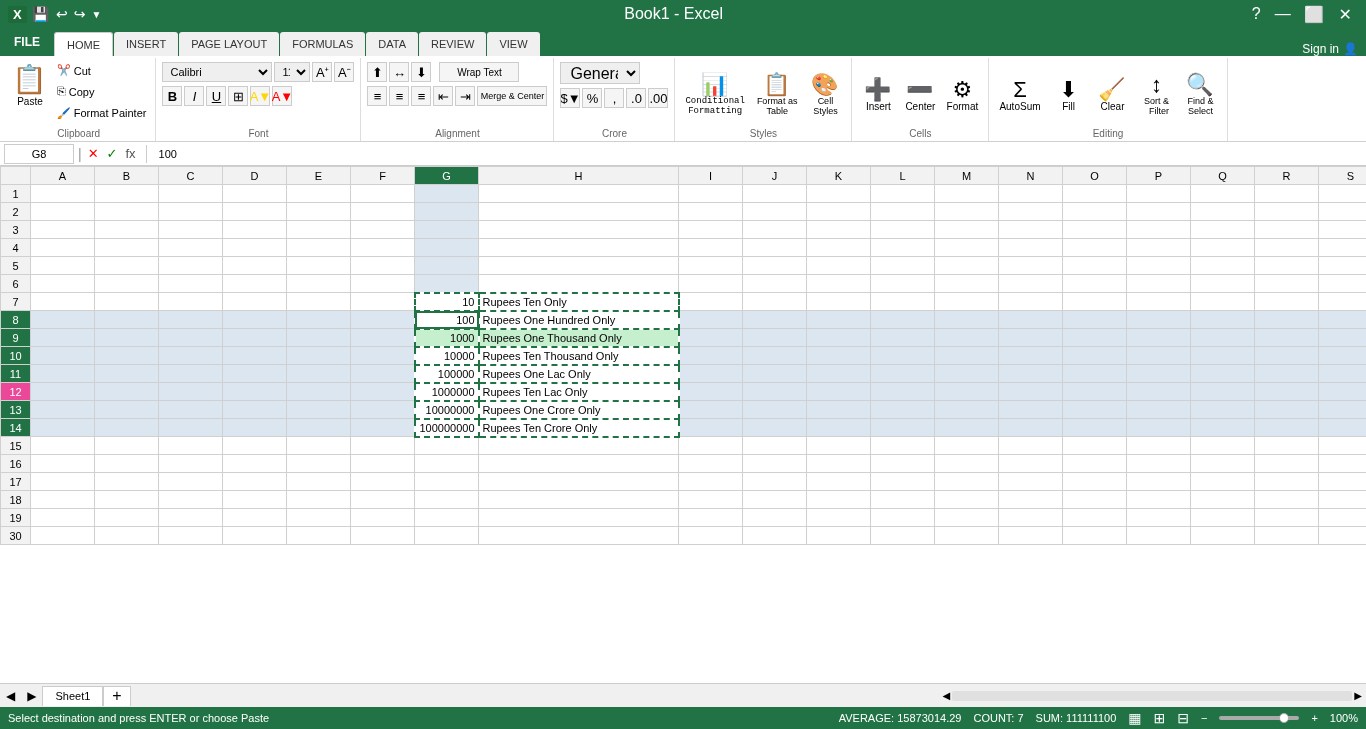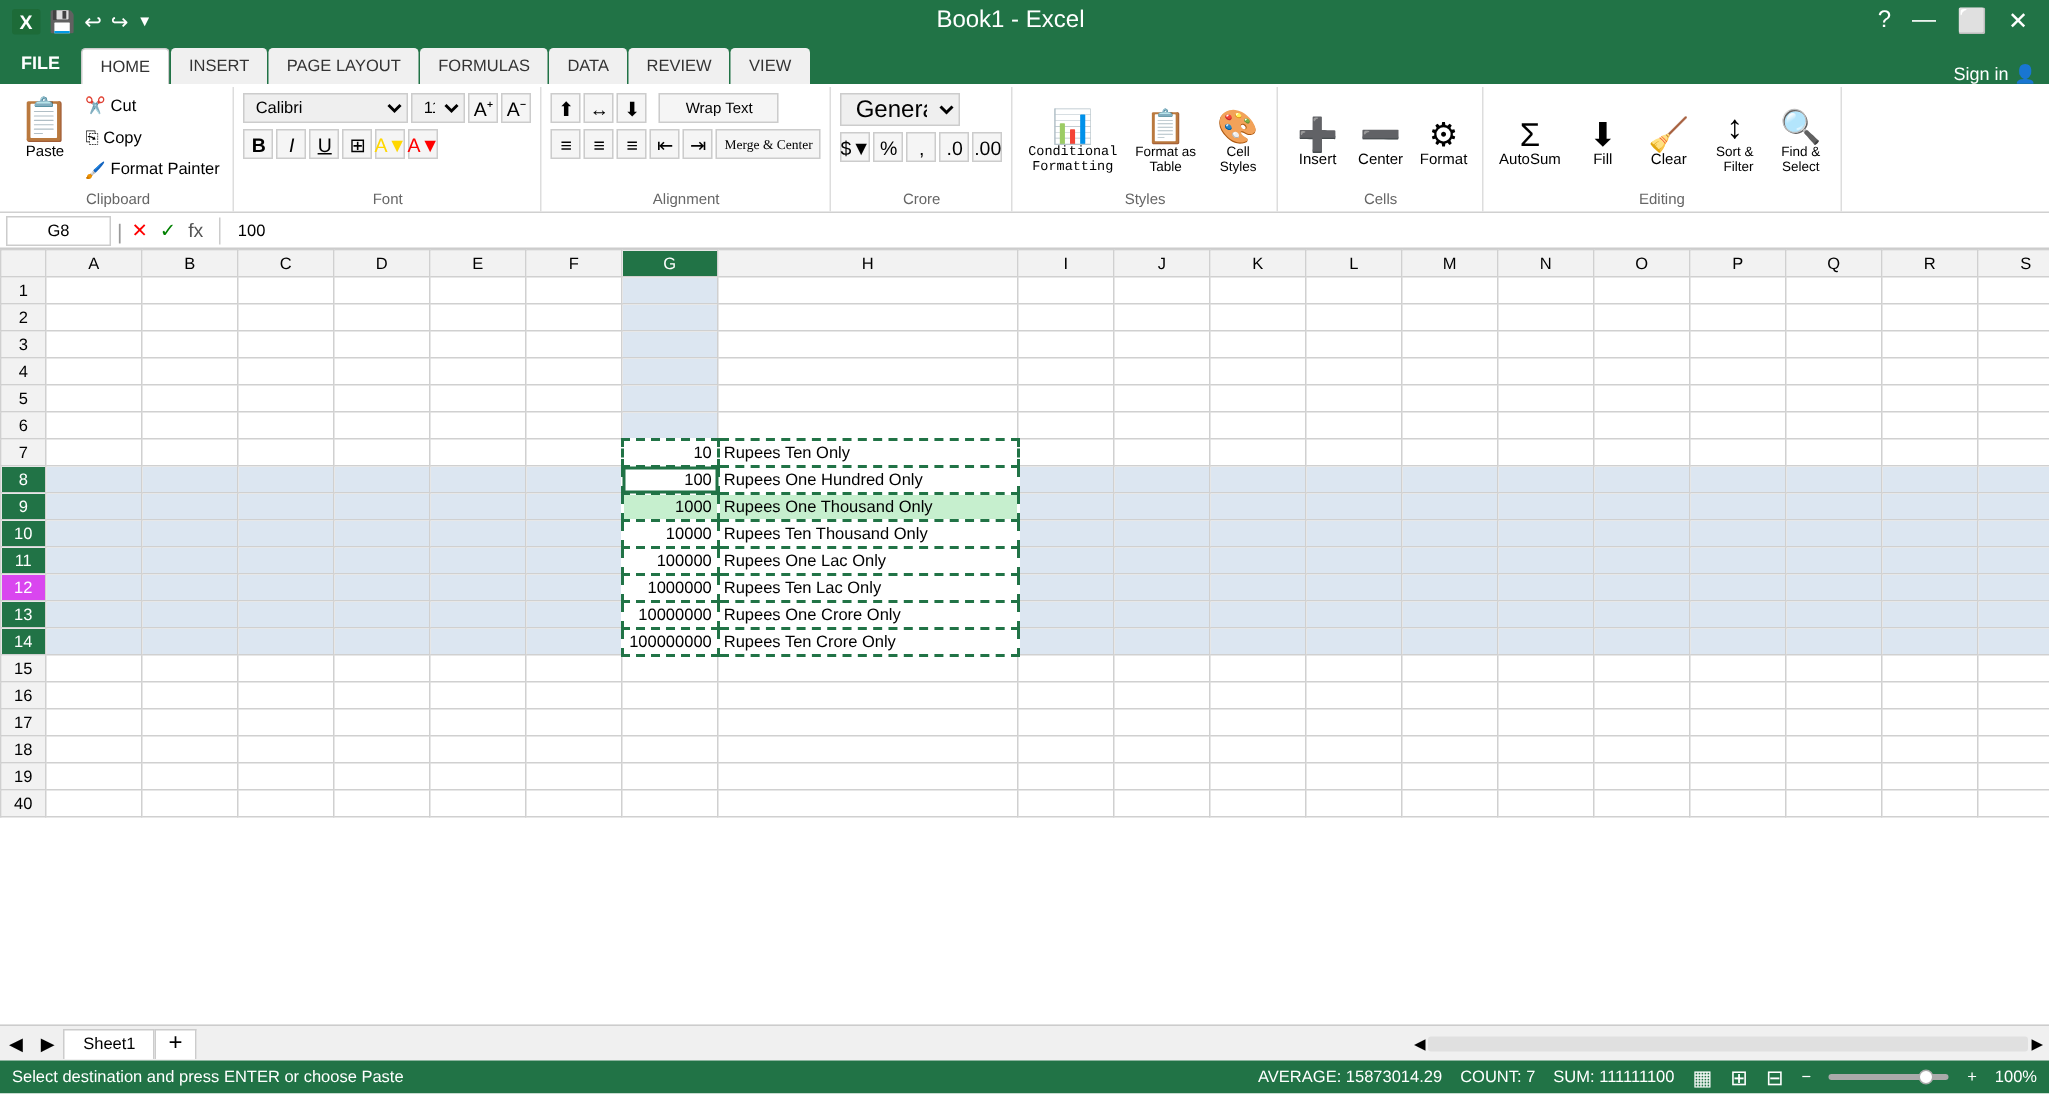--- a/index.html
+++ b/index.html
@@ -336,21 +336,21 @@
         <button class="fmt-btn">⬇</button>
         <span style="width:4px;"></span>
         <button class="fmt-btn" style="width:80px;font-size:10px;">Wrap Text</button>
       </div>
       <div class="font-group-row">
         <button class="fmt-btn">≡</button>
         <button class="fmt-btn">≡</button>
         <button class="fmt-btn">≡</button>
         <button class="fmt-btn">⇤</button>
         <button class="fmt-btn">⇥</button>
-        <button class="fmt-btn" style="width:70px;font-size:9px;font-family:Liberation Serif, serif;">Merge &amp; Center</button>
+        <button class="fmt-btn" style="width:70px;font-size:9px;">Merge &amp; Center</button>
       </div>
     </div>
     <div class="ribbon-group-label">Alignment</div>
   </div>
 
   <div class="ribbon-group group-number">
     <div class="ribbon-group-content" style="flex-direction:column;align-items:flex-start;gap:2px;padding-top:4px;">
       <div class="font-group-row">
         <select class="number-box">
           <option>General</option>
@@ -717,21 +717,21 @@
             <td style="background:#dce6f1;"></td>
             <td style="background:#dce6f1;"></td>
             <td style="background:#dce6f1;"></td>
             <td style="background:#dce6f1;"></td>
             <td style="background:#dce6f1;"></td>
             <td style="background:#dce6f1;"></td>
             <td style="background:#dce6f1;"></td>
         </tr>
 
         <tr>
-          <td class="row-num" style="background:#d946ef;color:white;">12</td>
+          <td class="row-num" style="background:#ec4899;color:white;">12</td>
           <td style="background:#dce6f1;"></td>
             <td style="background:#dce6f1;"></td>
             <td style="background:#dce6f1;"></td>
             <td style="background:#dce6f1;"></td>
             <td style="background:#dce6f1;"></td>
             <td style="background:#dce6f1;"></td>
           <td class="cell-number" style="border: 2px dashed #217346; text-align:right;">1000000</td>
           <td class="cell-text" style="border: 2px dashed #217346;">Rupees Ten Lac  Only</td>
           <td style="background:#dce6f1;"></td>
             <td style="background:#dce6f1;"></td>
@@ -896,21 +896,21 @@
             <td></td>
             <td></td>
             <td></td>
             <td></td>
             <td></td>
             <td></td>
             <td></td>
             <td></td>
           </tr>
         <tr>
-            <td class="row-num">40</td>
+            <td class="row-num">30</td>
             <td></td>
             <td></td>
             <td></td>
             <td></td>
             <td></td>
             <td></td>
             <td></td>
             <td></td>
             <td></td>
             <td></td>

